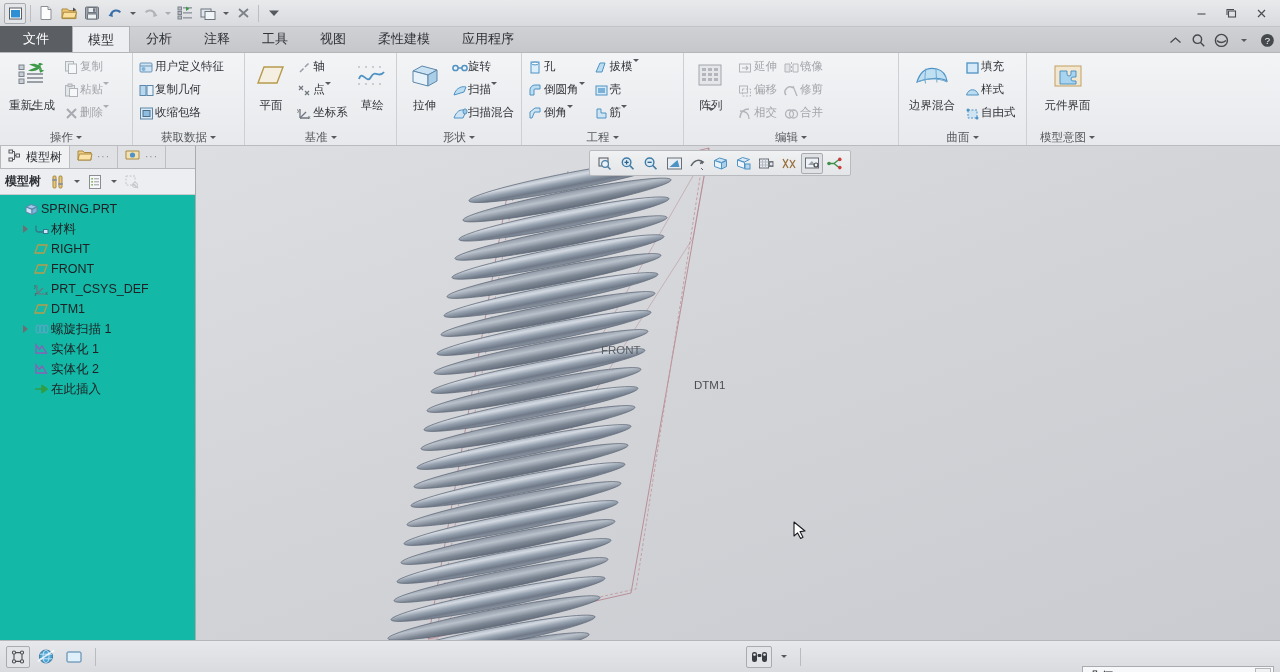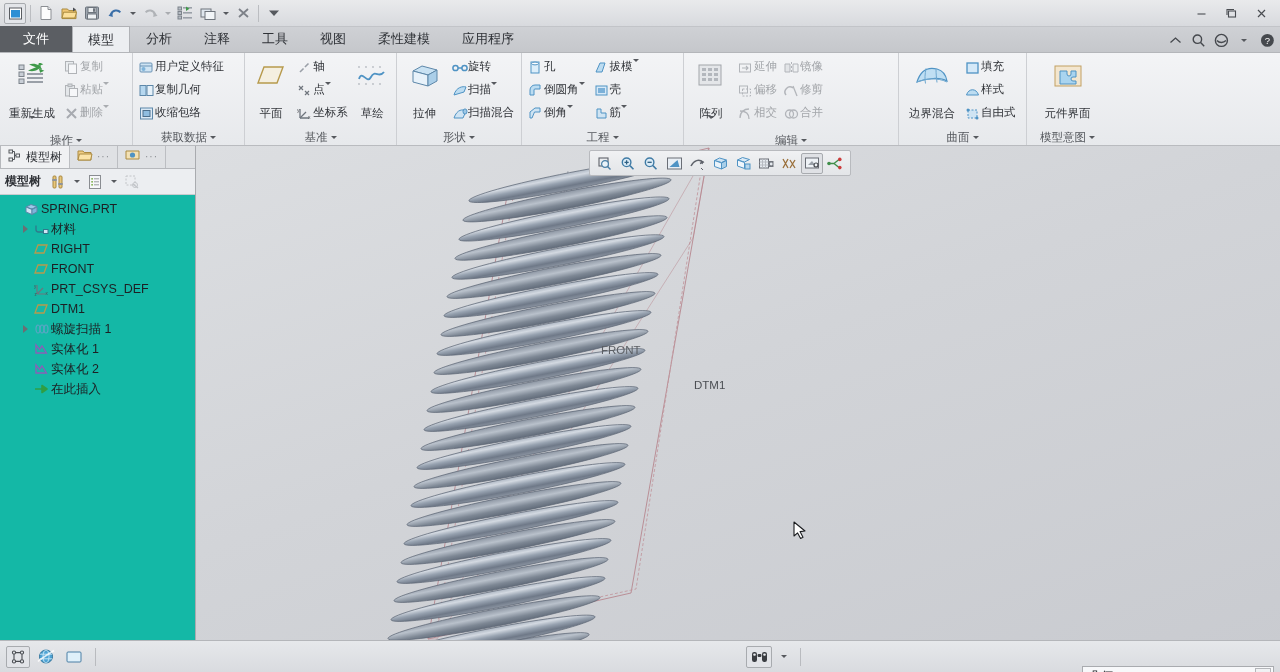--- a/index.html
+++ b/index.html
@@ -66,21 +66,21 @@
   .rgbody { flex: 1; display: flex; align-items: flex-start; padding-top: 2px; }
   .rglabel {
     height: 16px; text-align: center; font-size: 11.5px; color: #54575c;
     display: flex; align-items: center; justify-content: center; gap: 3px;
   }
   .big {
     width: 58px; display: flex; flex-direction: column; align-items: center;
     padding-top: 2px; cursor: default;
   }
   .big .bico { height: 32px; display: flex; align-items: center; justify-content: center; }
-  .big .blab { font-size: 11.5px; color: #33363b; margin-top: 15px; text-align: center; line-height: 12px; }
+  .big .blab { font-size: 11.5px; color: #33363b; margin-top: 7px; text-align: center; line-height: 12px; }
   .bcaret { margin-top: 0px; }
   .col { display: flex; flex-direction: column; gap: 1px; padding-top: 1px; }
   .sitem {
     display: flex; gap: 0; height: 22px; padding: 0 4px 0 2px;
     font-size: 11.5px; color: #2f3237; white-space: nowrap; cursor: default; border-radius: 2px;
   }
   .sitem.dis { color: #a3a6aa; }
   .sico { width: 17px; height: 17px; display: flex; align-items: center; justify-content: center; flex: 0 0 17px; }
 
   

